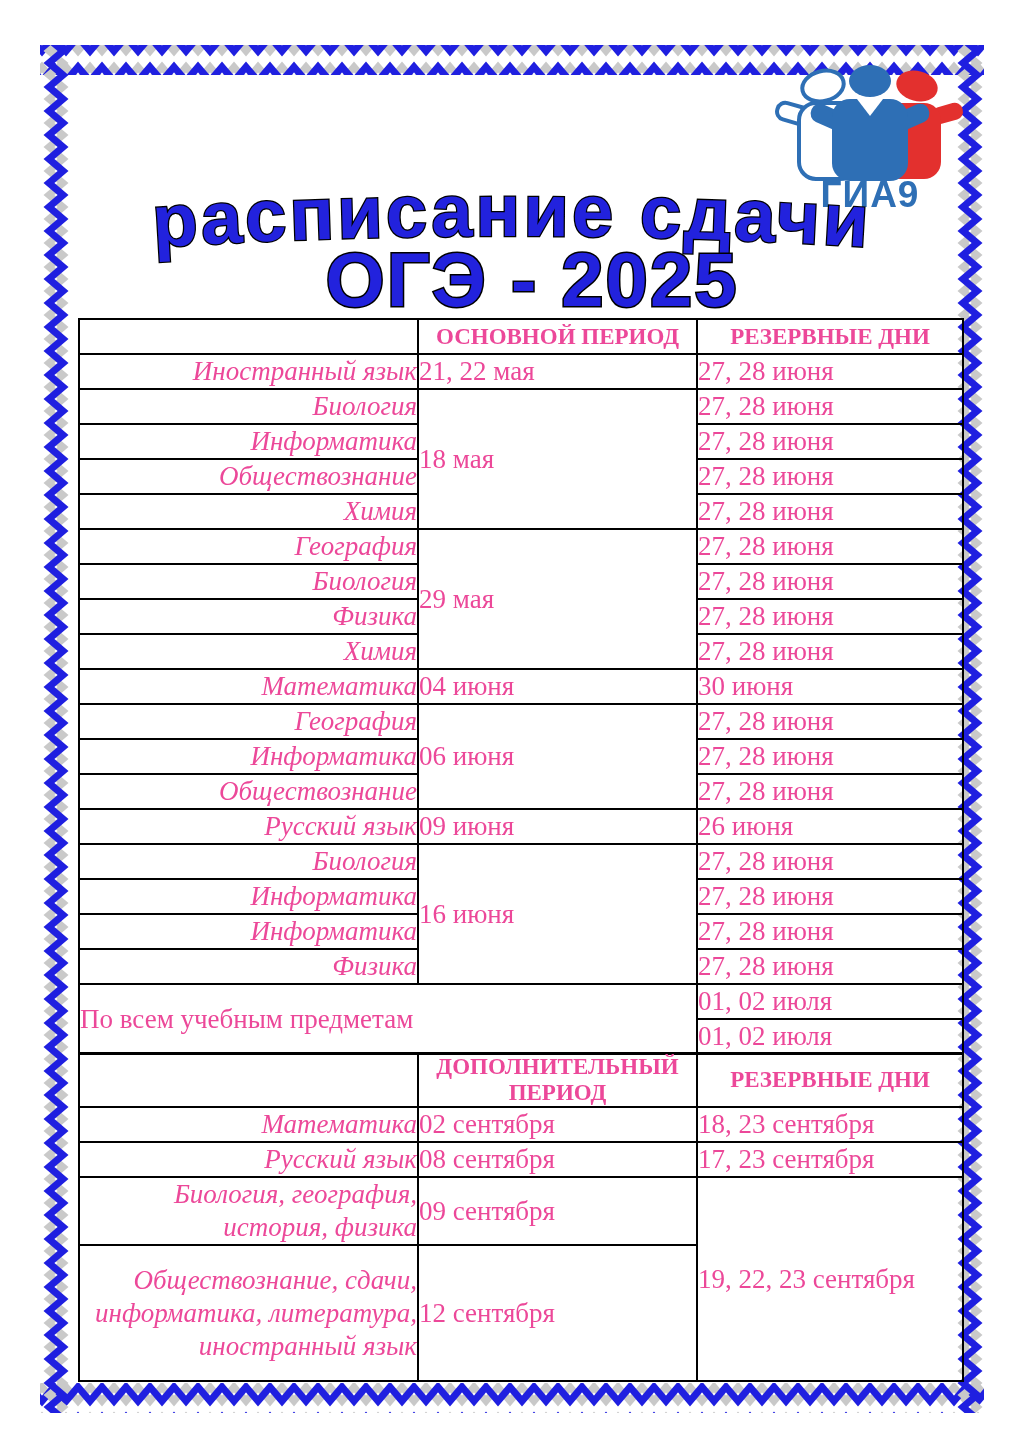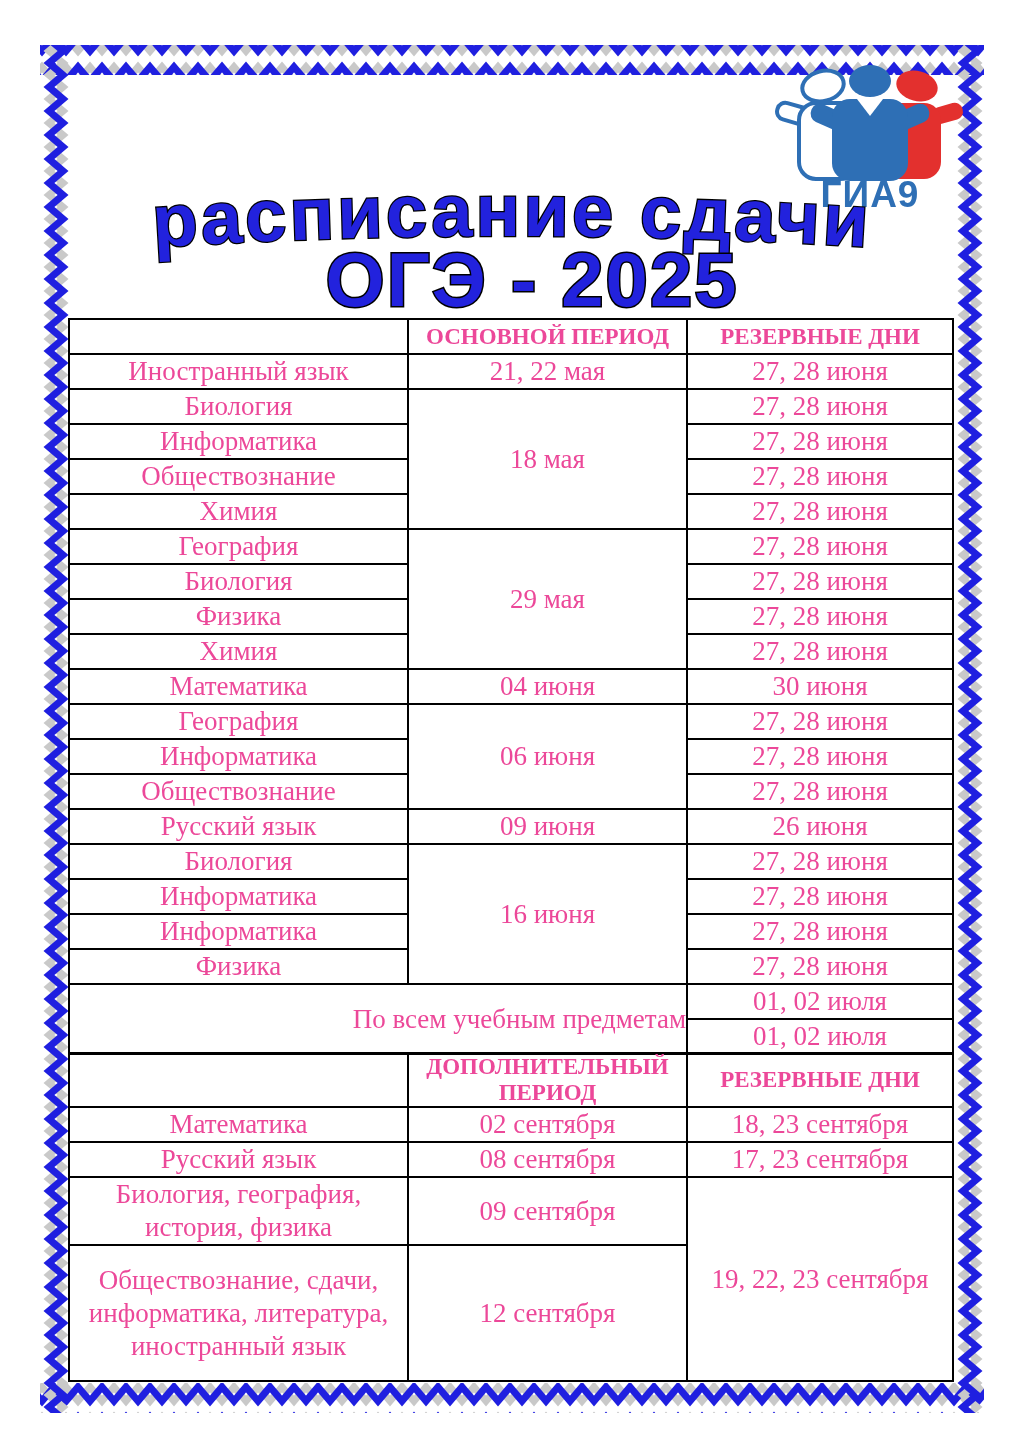--- a/index.html
+++ b/index.html
@@ -2,32 +2,32 @@
 <html><head>
 <meta charset="utf-8">
 <style>
   html,body{margin:0;padding:0;background:#fff;}
   .page{position:relative;width:1024px;height:1448px;background:#ffffff;overflow:hidden;
         font-family:"Liberation Serif",serif;color:#ec4899;}
   .border-svg{position:absolute;left:0;top:0;}
   .logo{position:absolute;left:775px;top:58px;width:190px;height:154px;}
   .title-arc{position:absolute;left:40px;top:172px;width:944px;height:92px;}
   .title-year{position:absolute;left:40px;top:236px;width:944px;height:88px;}
-  table.sched{position:absolute;left:68px;border-collapse:collapse;table-layout:fixed;
+  table.sched{position:absolute;left:78px;border-collapse:collapse;table-layout:fixed;
               font-family:"Liberation Serif",serif;}
   table.t1{top:318px;width:886px;}
   table.t2{top:1052px;width:886px;}
   table.sched td, table.sched th{border:2px solid #000;vertical-align:middle;
               font-size:27px;line-height:33px;padding:0;overflow:hidden;}
   table.sched th{font-weight:bold;font-size:23px;line-height:26px;text-align:center;
               font-family:"Liberation Serif",serif;}
   td.blank{border:none;}
-  td.subj{text-align:center;padding-left:10px;}
-  td.date{text-align:center;}
-  td.allsubj{text-align:right;margin-top:48px;}
+  td.subj{text-align:right;padding-left:10px;font-style:italic;}
+  td.date{text-align:left;}
+  td.allsubj{text-align:left;margin-top:48px;}
 </style>
 </head>
 <body>
 
 <div class="page">
 
   <svg class="border-svg" width="1024" height="1448" viewBox="0 0 1024 1448">
     <defs>
       <pattern id="zz" width="24" height="30" patternUnits="userSpaceOnUse">
         <path d="M -18 21 L -6 7 L 6 21 L 18 7 L 30 21" fill="none" stroke="#c9c9c9" stroke-width="7"></path>

